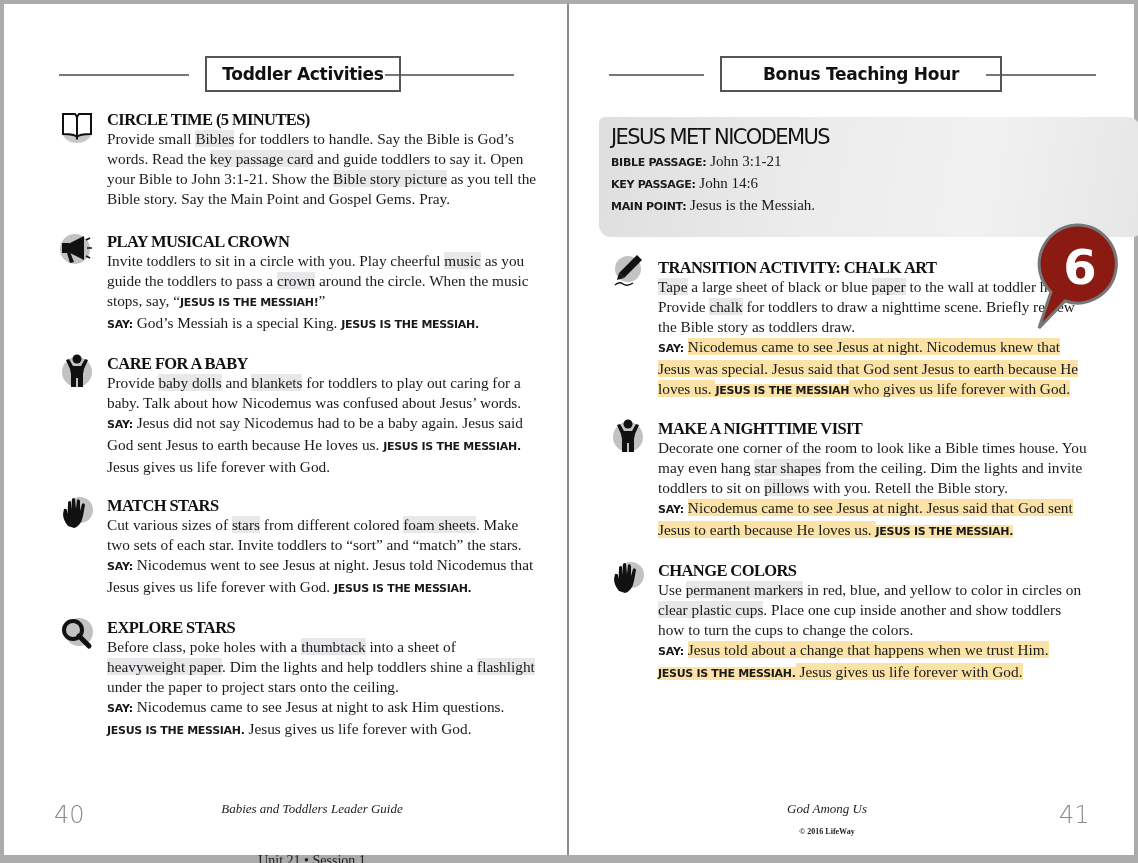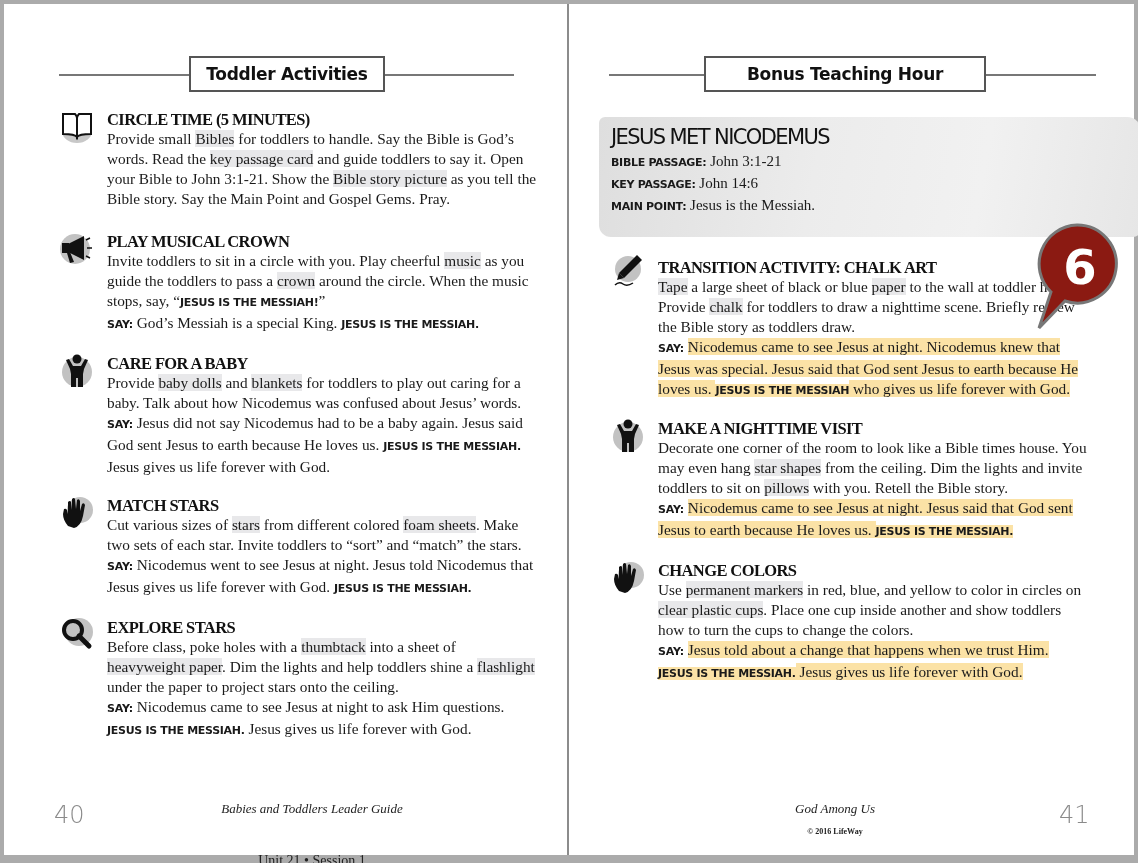--- a/index.html
+++ b/index.html
@@ -10,21 +10,21 @@
   .page { position: absolute; top: 0; height: 851px; background: #fff; }
   .page-left { left: 0; width: 563px; }
   .page-right { left: 565px; width: 565px; }
   .gutter { position: absolute; left: 563px; top: 0; width: 2px; height: 851px; background: #8c8c8c; }
 
   
   .banner { position: absolute; top: 50px; height: 40px; }
   .banner .rule { position: absolute; top: 20px; height: 2px; background: #555; opacity: .8; }
   .banner .box { position: absolute; top: 2px; height: 36px; border: 2px solid #555;
      display: flex; align-items: center; justify-content: center;
-     font-family: "DejaVu Sans", sans-serif; font-weight: bold; font-size: 17px; color: #111; letter-spacing: -0.3px; }
+     font-family: "DejaVu Sans", sans-serif; font-weight: bold; font-size: 17px; color: #111; letter-spacing: -0.3px; margin-left: 16px; }
 
   .activity { position: absolute; }
   .activity .icon { position: absolute; left: 0; top: 0; width: 34px; height: 34px; }
   .activity .title { position: absolute; left: 47px; top: 0;
      font-family: Liberation Serif, serif; font-weight: bold; font-size: 16.5px; letter-spacing: -0.6px; color: #111; white-space: nowrap; }
   .activity .body { position: absolute; left: 47px; top: 19px; width: 430px;
      font-size: 15.3px; line-height: 20px; color: #1a1a1a; }
   .say { font-family: "DejaVu Sans", sans-serif; font-weight: bold; font-size: 11px; letter-spacing: -0.2px; }
   .caps { font-family: "DejaVu Sans", sans-serif; font-weight: bold; font-size: 11px; letter-spacing: -0.3px; }
   .hl { background: #e8e8ea; }
@@ -168,21 +168,21 @@
     <div class="activity" style="left:42px;top:557px;">
       <svg class="icon" viewBox="0 0 34 34">
         <circle cx="20" cy="14" r="13" fill="#c2c2c2"></circle>
         <path d="M8 30 Q3 24 3 18 L4 13 Q6 12 7 14 L8 18 L8 6 Q10 4 11 6 L12 14 L12 3 Q14 1 15 3 L16 13 L17 4 Q19 2 20 5 L20 15 L22 8 Q24 6 25 9 L23 20 Q21 30 14 32 Z" fill="#111"></path>
       </svg>
       <div class="title">CHANGE COLORS</div>
       <div class="body"><span>Use </span><span class="hl">permanent markers</span><span> in red, blue, and yellow to color in circles on </span><span class="hl">clear plastic cups</span><span>. Place one cup inside another and show toddlers how to turn the cups to change the colors.</span><br><span class="say">SAY:</span><span> </span><span class="yel">Jesus told about a change that happens when we trust Him.</span><br><span class="yel caps">JESUS IS THE MESSIAH.</span><span class="yel"> Jesus gives us life forever with God.</span></div>
     </div>
 
 
-    <div class="footer" style="left:166px;top:797px;width:200px;font-family:Liberation Serif, serif;">
+    <div class="footer" style="left:158px;top:797px;width:200px;font-family:Liberation Serif, serif;">
       <div class="ft1">God Among Us</div>
       <div class="ft3" style="margin-top:10px;">© 2016  LifeWay</div>
     </div>
     <div class="page-num" style="left:490px;">41</div>
   </div>
 </div>
 
 <svg class="badge" viewBox="0 0 84 112">
   <path d="M42 3 A39 39 0 1 1 30 79 L4 106 L16 70 A39 39 0 0 1 42 3 Z" fill="#8b1a12" stroke="#777" stroke-width="3"></path>
   <text x="45" y="62" text-anchor="middle" fill="#fff" font-family="DejaVu Sans, sans-serif" font-weight="bold" font-size="48">6</text>

